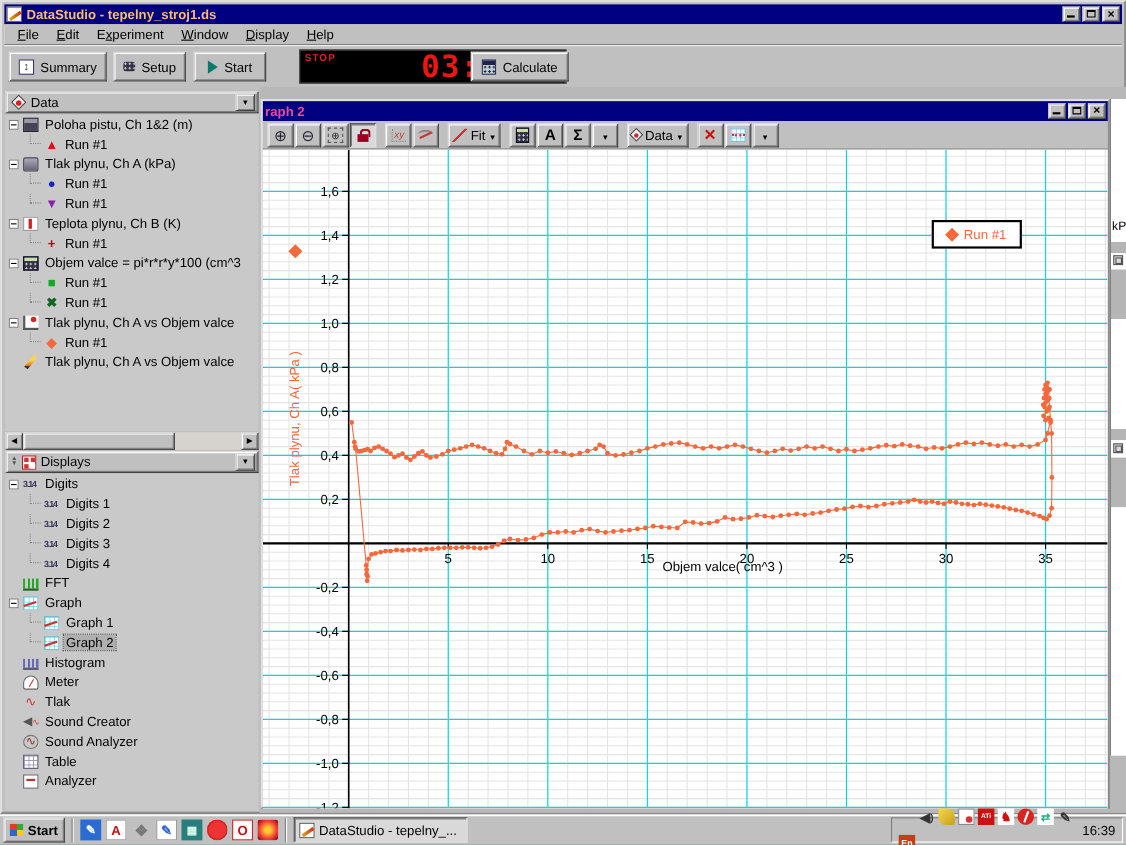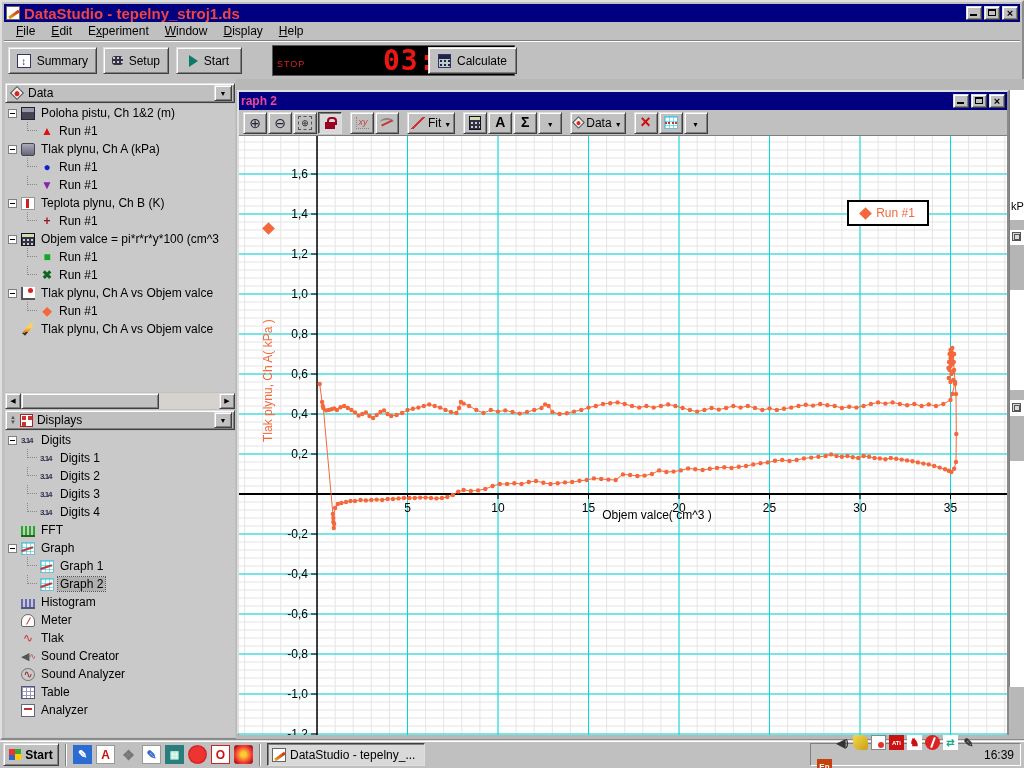--- a/index.html
+++ b/index.html
@@ -9,21 +9,21 @@
     box-shadow:inset 1px 1px 0 #ffffff, inset -1px -1px 0 #808080; }
   .sunken { background:#c0c0c0; border:1px solid; border-color:#808080 #ffffff #ffffff #808080; }
   .pressed { border-color:#404040 #dfdfdf #dfdfdf #404040 !important;
     box-shadow:inset 1px 1px 0 #808080 !important; background:#d9d9d9 !important; }
 
   
   #app { left:0; top:0; width:1024px; height:740px; background:#c0c0c0;
     border:2px outset #dfdfdf; position:absolute; }
   #titlebar { position:absolute; left:2px; top:2px; right:2px; height:18px; background:#000080;
     display:flex; align-items:center; padding:0 2px; }
-  #titlebar .title { color:#ef4444; font-weight:bold; font-size:15px; margin-left:4px; flex:1; }
+  #titlebar .title { color:#fdba74; font-weight:bold; font-size:12px; margin-left:4px; flex:1; }
   .winbtns { display:flex; gap:2px; }
   .wb { width:16px; height:14px; position:relative; font-weight:bold; font-size:11px;
     display:flex; align-items:center; justify-content:center; line-height:12px; }
   .wb-min::after { content:""; position:absolute; left:3px; right:4px; bottom:3px; height:2px; background:#000; }
   .wb-max::after { content:""; position:absolute; left:3px; right:3px; top:2px; bottom:3px;
     border:1px solid #000; border-top-width:2px; }
   .app-icon { width:14px; height:14px; position:relative; background:#fff; border:1px solid #666; }
   .app-icon::after { content:""; position:absolute; left:1px; top:6px; width:12px; height:3px;
     background:linear-gradient(90deg,#e0a020,#d03010); transform:rotate(-35deg); }
 
@@ -42,22 +42,22 @@
     font-size:10px; color:#336; text-align:center; line-height:13px; }
   .ic-setup { width:16px; height:9px; background:#334; border-radius:3px;
     background-image:radial-gradient(#ccd 1px, transparent 1px); background-size:4px 4px; }
   .ic-start-tri { width:0; height:0; border-left:9px solid #0c7a6a; border-top:6px solid transparent;
     border-bottom:6px solid transparent; }
   .ic-calcbtn { width:13px; height:14px; background:#bcc; border:1px solid #336;
     background-image:linear-gradient(#224 0 4px, transparent 4px),
       radial-gradient(#224 1px, transparent 1px); background-size:100% 100%, 4px 4px; }
   #timerbox { position:absolute; left:268px; top:2px; width:243px; height:31px; background:#000;
     border:1px solid #555; }
-  #stop-label { position:absolute; left:4px; top:1px; color:#e02020; font-size:9px; font-weight:normal;
-    letter-spacing:1px;margin-top:12px; }
+  #stop-label { position:absolute; left:4px; top:1px; color:#e02020; font-size:9px; font-weight:bold;
+    letter-spacing:1px; }
   #timer-digits { position:absolute; right:6px; top:0; height:31px; line-height:30px; color:#ee1515;
     font-family:"DejaVu Sans Mono", monospace; font-weight:bold; font-size:28px; letter-spacing:1px; }
 
   
   .panel-header { position:absolute; left:3px; width:230px; height:20px; display:flex;
     align-items:center; padding:0 2px 0 4px; gap:4px; font-size:12px; }
   .panel-header .ph-label { flex:1; }
   .dd-btn { width:18px; height:16px; display:flex; align-items:center; justify-content:center; }
   .dd-arrow { font-size:7px; line-height:7px; }
   .ic-data-logo { width:10px; height:10px; border:1px solid #444; transform:rotate(45deg);

